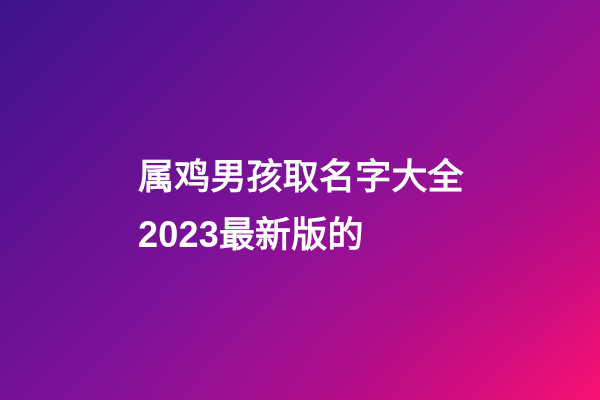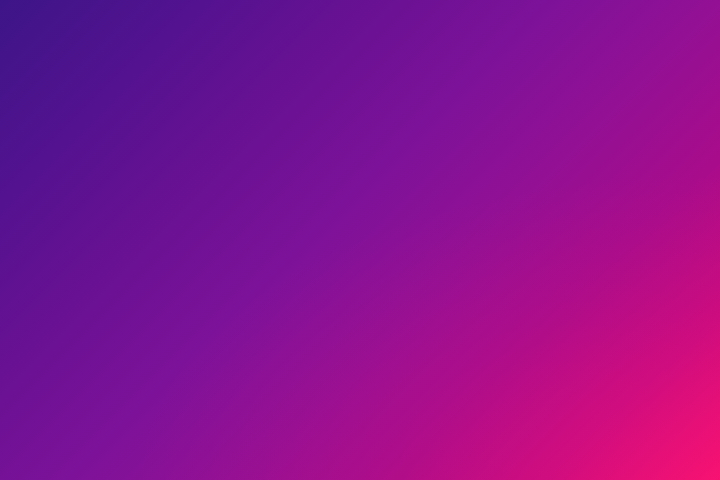--- a/index.html
+++ b/index.html
@@ -74,14 +74,16 @@
 </style>
 </head>
 <body>
 
 <div class="card">
 
   <div class="card__backdrop"></div>
 
   <div class="card__sheen"></div>
 
+  <h1 class="card__headline">属鸡男孩取名字大全
+2023最新版的</h1>
 
 </div>
 
 </body></html>

